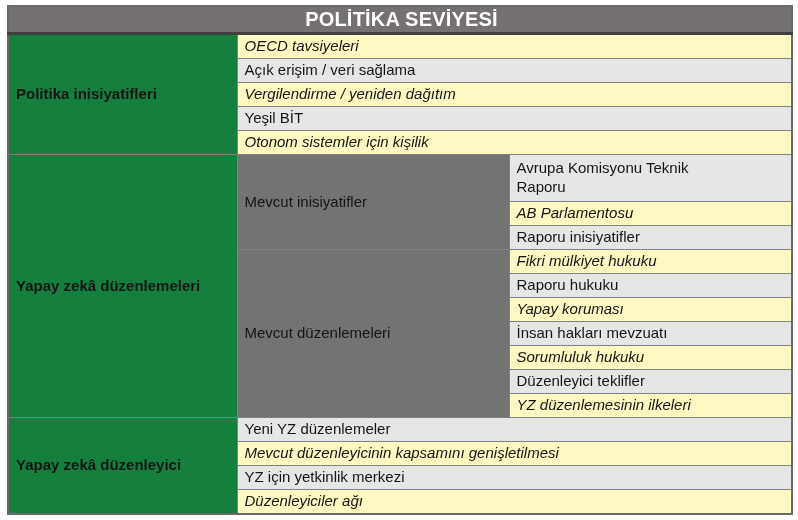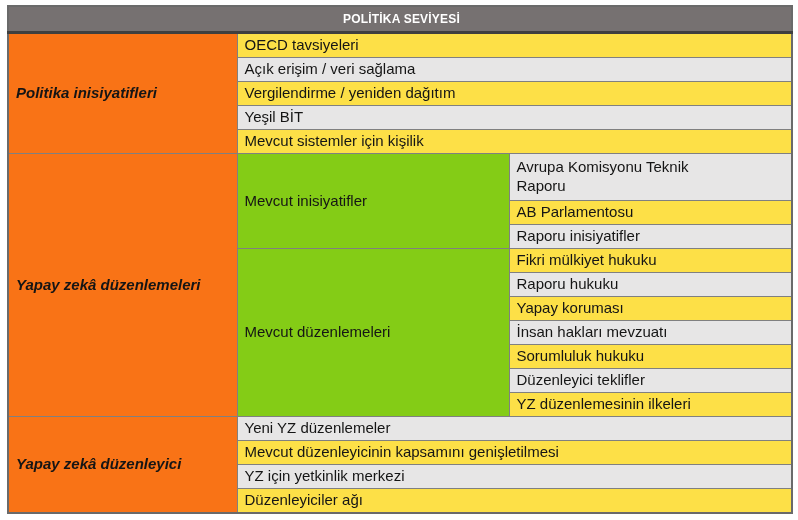--- a/index.html
+++ b/index.html
@@ -28,34 +28,33 @@
     height: 23px;
     vertical-align: middle;
     line-height: 1.25;
     overflow: hidden;
   }
   td.hdr {
     background: var(--header-bg, #767171);
     color: var(--header-text, #ffffff);
     font-weight: bold;
     text-align: center;
-    font-size: 12px;
+    font-size: 20px;
     letter-spacing: 0.2px;
     height: 24px;
     border-bottom: 3px solid var(--header-border, #3f3f3f);
     margin-top: 48px;
   }
   td.lbl {
     font-weight: bold;
-    background: #f97316;
-    font-style: italic;
+    background: #15803d;
   }
-  td.grp { background: #84cc16; }
+  td.grp { background: #737373; }
   td.band { background: var(--band-bg, #e7e6e6); }
-  td.white { background: #fde047; }
+  td.white { background: #fef9c3; font-style: italic; }
   td.tall { height: 46px; text-decoration: underline; }
   td.tall .wrap-limit {
     display: inline-block;
     max-width: 200px;
   }
 </style>
 </head>
 <body>
 
 <table class="doc-table">
@@ -77,21 +76,21 @@
   <tr>
         <td class="band" colspan="2">Açık erişim / veri sağlama</td>
       </tr>
   <tr>
         <td class="white" colspan="2">Vergilendirme / yeniden dağıtım</td>
       </tr>
   <tr>
         <td class="band" colspan="2">Yeşil BİT</td>
       </tr>
   <tr>
-        <td class="white" colspan="2">Mevcut sistemler için kişilik</td>
+        <td class="white" colspan="2">Otonom sistemler için kişilik</td>
       </tr>
 
   <tr>
     <td class="lbl" rowspan="10">Yapay zekâ düzenlemeleri</td>
     <td class="grp" rowspan="3">Mevcut inisiyatifler</td>
     <td class="band tall">
       <span class="wrap-limit">Avrupa Komisyonu Teknik Raporu</span>
     </td>
   </tr>
   <tr>

